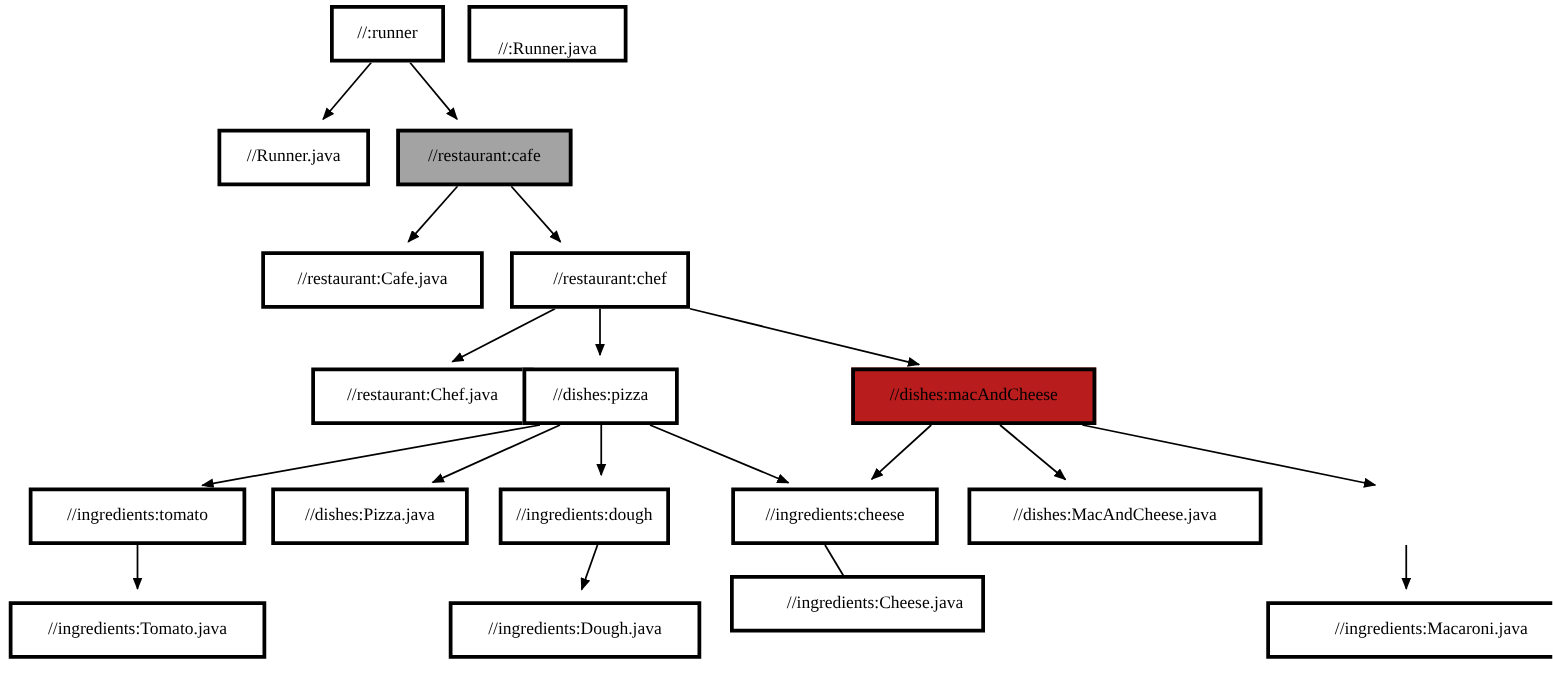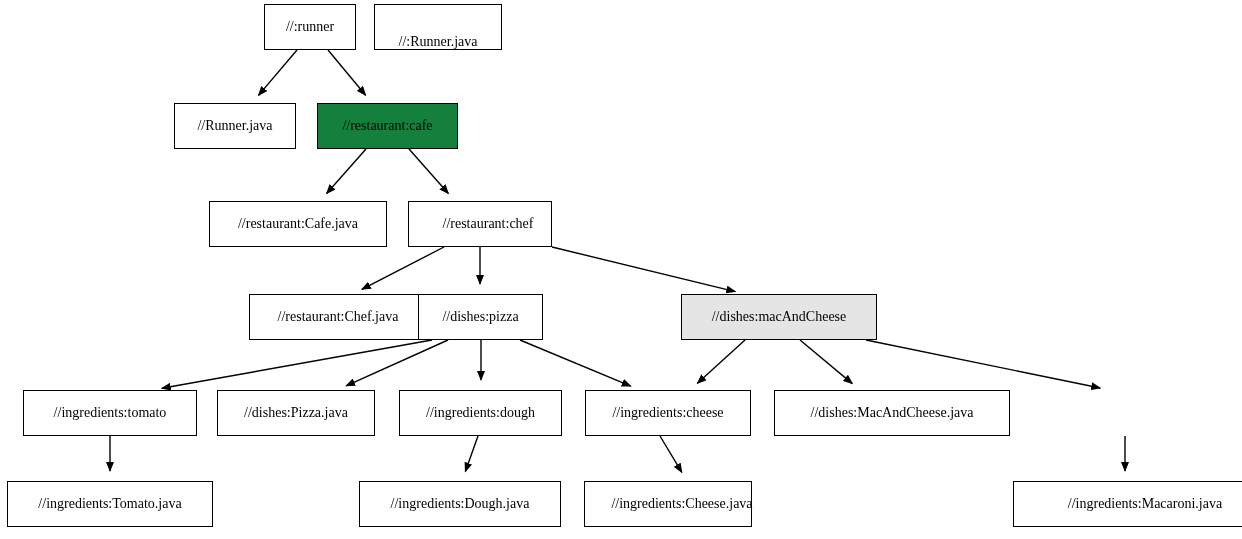--- a/index.html
+++ b/index.html
@@ -27,21 +27,21 @@
   #node-layer {
     position: absolute;
     left: 0;
     top: 0;
     width: 1242px;
     height: 539px;
   }
   .graph-node {
     position: absolute;
     box-sizing: border-box;
-    border: 1px solid #ef4444;
+    border: 3px solid #ef4444;
     background: #ffffff;
     display: flex;
     align-items: center;
     justify-content: center;
     white-space: nowrap;
   }
   .graph-node .node-label {
     font-family: "Liberation Serif", "DejaVu Serif", serif;
     font-size: 14px;
     line-height: 1;
@@ -84,59 +84,59 @@
   <div id="node-layer">
       <div class="graph-node" style="left: 264px; top: 4px; width: 92px; height: 46px; border-color: rgb(0, 0, 0); background: rgb(255, 255, 255);">
         <span class="node-label" style="font-size: 14px;">//:runner</span>
       </div>
       <div class="graph-node" style="left: 374px; top: 4px; width: 128px; height: 46px; border-color: rgb(0, 0, 0); background: rgb(255, 255, 255); align-items: flex-end;">
         <span class="node-label" style="font-size: 14px;">//:Runner.java</span>
       </div>
       <div class="graph-node" style="left: 174px; top: 103px; width: 122px; height: 46px; border-color: rgb(0, 0, 0); background: rgb(255, 255, 255);">
         <span class="node-label" style="font-size: 14px;">//Runner.java</span>
       </div>
-      <div class="graph-node" style="left: 317px; top: 103px; width: 141px; height: 46px; border-color: rgb(0, 0, 0); background: #15803d;">
+      <div class="graph-node" style="left: 317px; top: 103px; width: 141px; height: 46px; border-color: rgb(0, 0, 0); background: #a3a3a3;">
         <span class="node-label" style="font-size: 14px;">//restaurant:cafe</span>
       </div>
       <div class="graph-node" style="left: 209px; top: 201px; width: 178px; height: 46px; border-color: rgb(0, 0, 0); background: rgb(255, 255, 255);">
         <span class="node-label" style="font-size: 14px;">//restaurant:Cafe.java</span>
       </div>
       <div class="graph-node" style="left: 408px; top: 201px; width: 144px; height: 46px; border-color: rgb(0, 0, 0); background: rgb(255, 255, 255); padding-left: 16px;">
         <span class="node-label" style="font-size: 14px;">//restaurant:chef</span>
       </div>
       <div class="graph-node" style="left: 217px; top: 294px; width: 178px; height: 46px; border-color: rgb(0, 0, 0); background: rgb(255, 255, 255); margin-left: 32px;">
         <span class="node-label" style="font-size: 14px;">//restaurant:Chef.java</span>
       </div>
       <div class="graph-node" style="left: 418px; top: 294px; width: 125px; height: 46px; border-color: rgb(0, 0, 0); background: rgb(255, 255, 255);">
         <span class="node-label" style="font-size: 14px;">//dishes:pizza</span>
       </div>
-      <div class="graph-node" style="left: 681px; top: 294px; width: 196px; height: 46px; border-color: rgb(0, 0, 0); background: #e5e5e5;">
+      <div class="graph-node" style="left: 681px; top: 294px; width: 196px; height: 46px; border-color: rgb(0, 0, 0); background: #b91c1c;">
         <span class="node-label" style="font-size: 14px;">//dishes:macAndCheese</span>
       </div>
       <div class="graph-node" style="left: 23px; top: 390px; width: 174px; height: 46px; border-color: rgb(0, 0, 0); background: rgb(255, 255, 255);">
         <span class="node-label" style="font-size: 14px;">//ingredients:tomato</span>
       </div>
       <div class="graph-node" style="left: 217px; top: 390px; width: 158px; height: 46px; border-color: rgb(0, 0, 0); background: rgb(255, 255, 255);">
         <span class="node-label" style="font-size: 14px;">//dishes:Pizza.java</span>
       </div>
-      <div class="graph-node" style="left: 399px; top: 390px; width: 163px; height: 46px; border-color: rgb(0, 0, 0); background: rgb(255, 255, 255);">
+      <div class="graph-node" style="left: 399px; top: 390px; width: 137px; height: 46px; border-color: rgb(0, 0, 0); background: rgb(255, 255, 255);">
         <span class="node-label" style="font-size: 14px;">//ingredients:dough</span>
       </div>
       <div class="graph-node" style="left: 585px; top: 390px; width: 166px; height: 46px; border-color: rgb(0, 0, 0); background: rgb(255, 255, 255);">
         <span class="node-label" style="font-size: 14px;">//ingredients:cheese</span>
       </div>
       <div class="graph-node" style="left: 774px; top: 390px; width: 236px; height: 46px; border-color: rgb(0, 0, 0); background: rgb(255, 255, 255);">
         <span class="node-label" style="font-size: 14px;">//dishes:MacAndCheese.java</span>
       </div>
       <div class="graph-node" style="left: 7px; top: 481px; width: 206px; height: 46px; border-color: rgb(0, 0, 0); background: rgb(255, 255, 255);">
         <span class="node-label" style="font-size: 14px;">//ingredients:Tomato.java</span>
       </div>
       <div class="graph-node" style="left: 359px; top: 481px; width: 202px; height: 46px; border-color: rgb(0, 0, 0); background: rgb(255, 255, 255);">
         <span class="node-label" style="font-size: 14px;">//ingredients:Dough.java</span>
       </div>
-      <div class="graph-node" style="left: 584px; top: 481px; width: 168px; height: 46px; border-color: rgb(0, 0, 0); background: rgb(255, 255, 255); padding-left: 28px;">
+      <div class="graph-node" style="left: 584px; top: 460px; width: 204px; height: 46px; border-color: rgb(0, 0, 0); background: rgb(255, 255, 255); padding-left: 28px;">
         <span class="node-label" style="font-size: 14px;">//ingredients:Cheese.java</span>
       </div>
       <div class="graph-node" style="left: 1013px; top: 481px; width: 264px; height: 46px; border-color: rgb(0, 0, 0); background: rgb(255, 255, 255);">
         <span class="node-label" style="font-size: 14px;">//ingredients:Macaroni.java</span>
       </div>
     </div>
 </div>
 
 </body></html>

